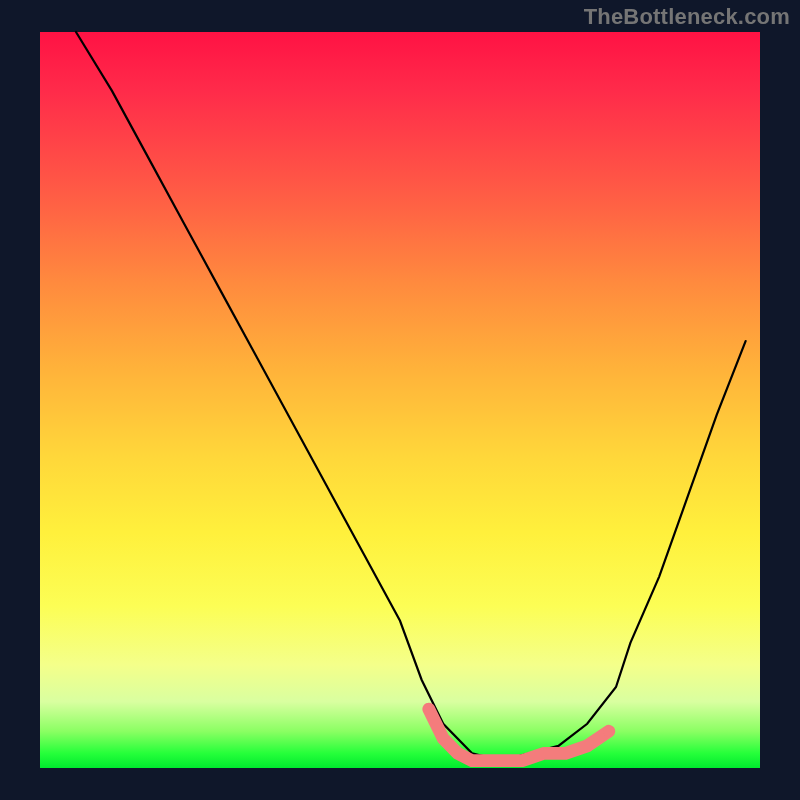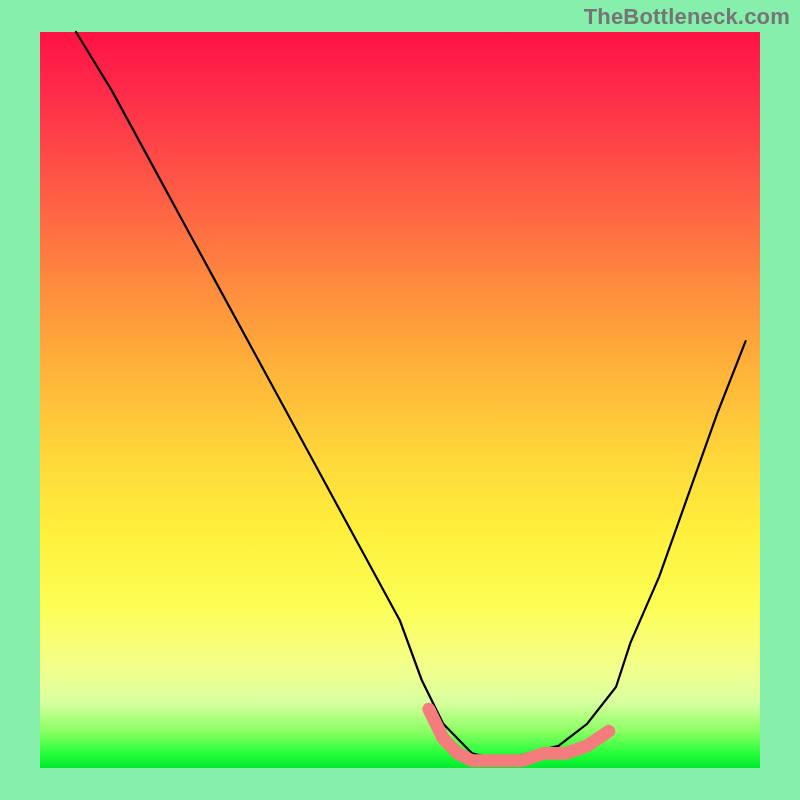--- a/index.html
+++ b/index.html
@@ -8,21 +8,21 @@
     width: 800px;
     height: 800px;
     overflow: hidden;
     background: #000;
     font-family: "Helvetica Neue", Arial, sans-serif;
   }
   .frame {
     position: relative;
     width: 800px;
     height: 800px;
-    background: #86efac;
+    background: #0f172a;
   }
   .watermark {
     position: absolute;
     top: 4px;
     right: 10px;
     color: #757575;
     font-size: 22px;
     font-weight: 600;
     letter-spacing: 0.2px;
     z-index: 5;

